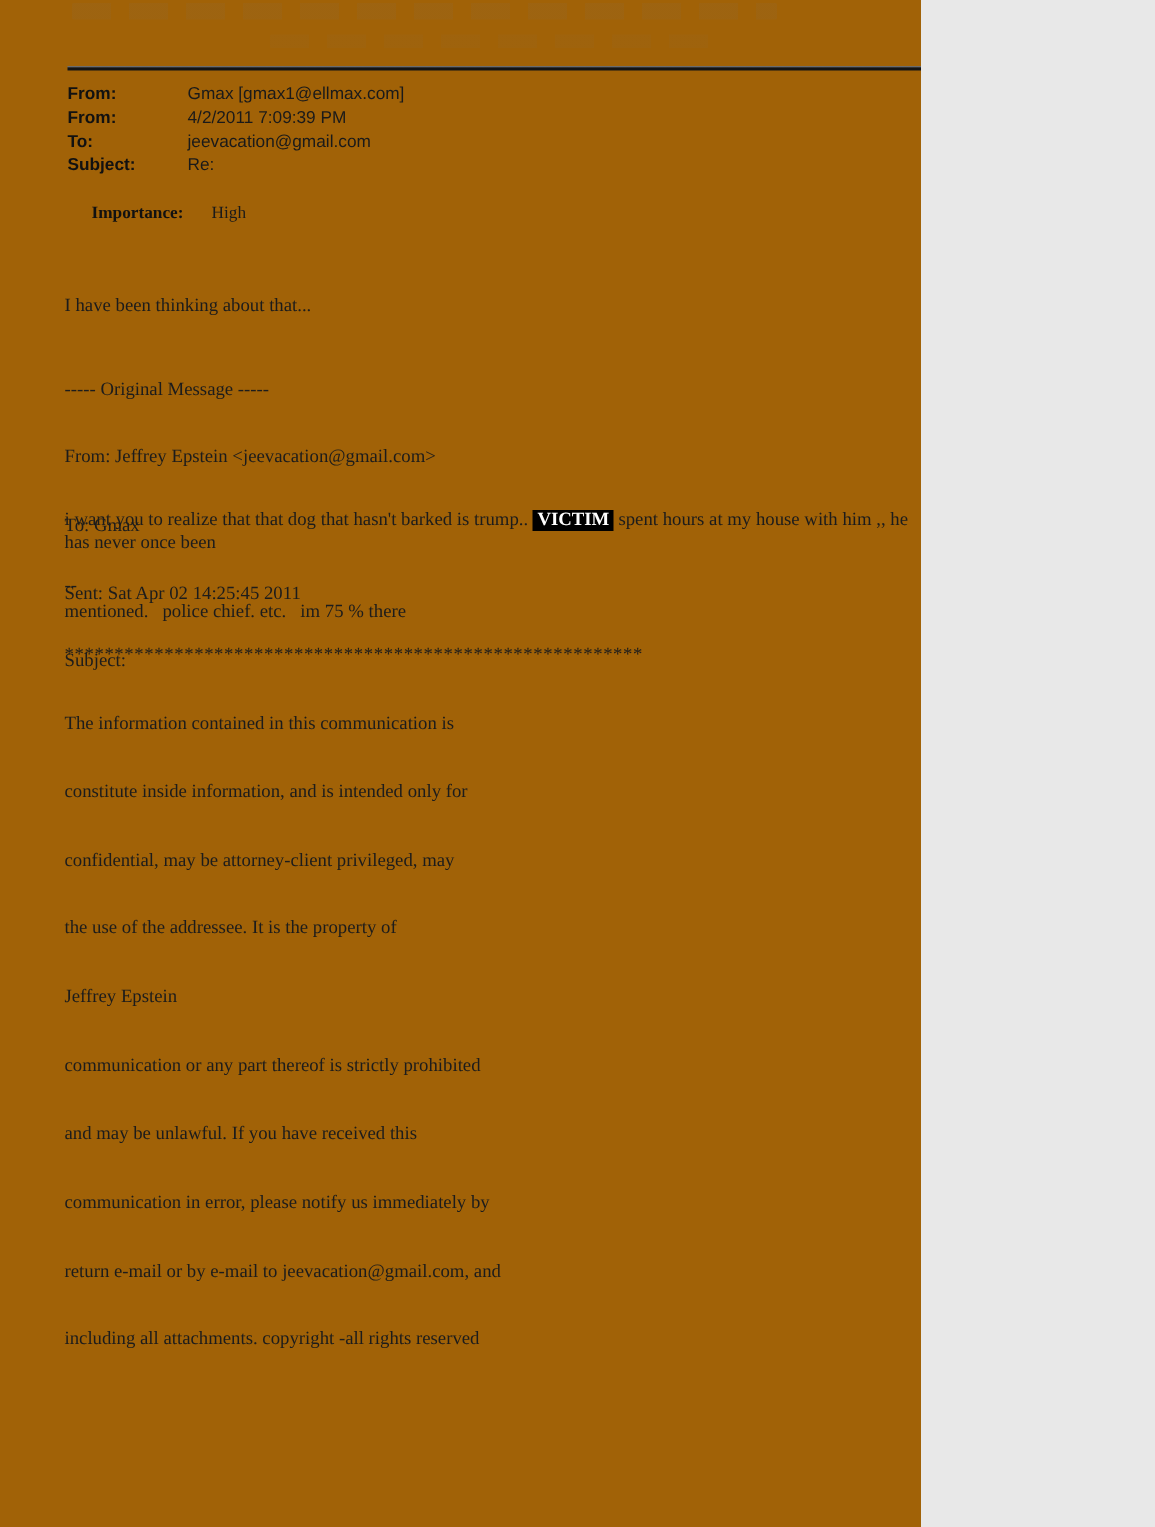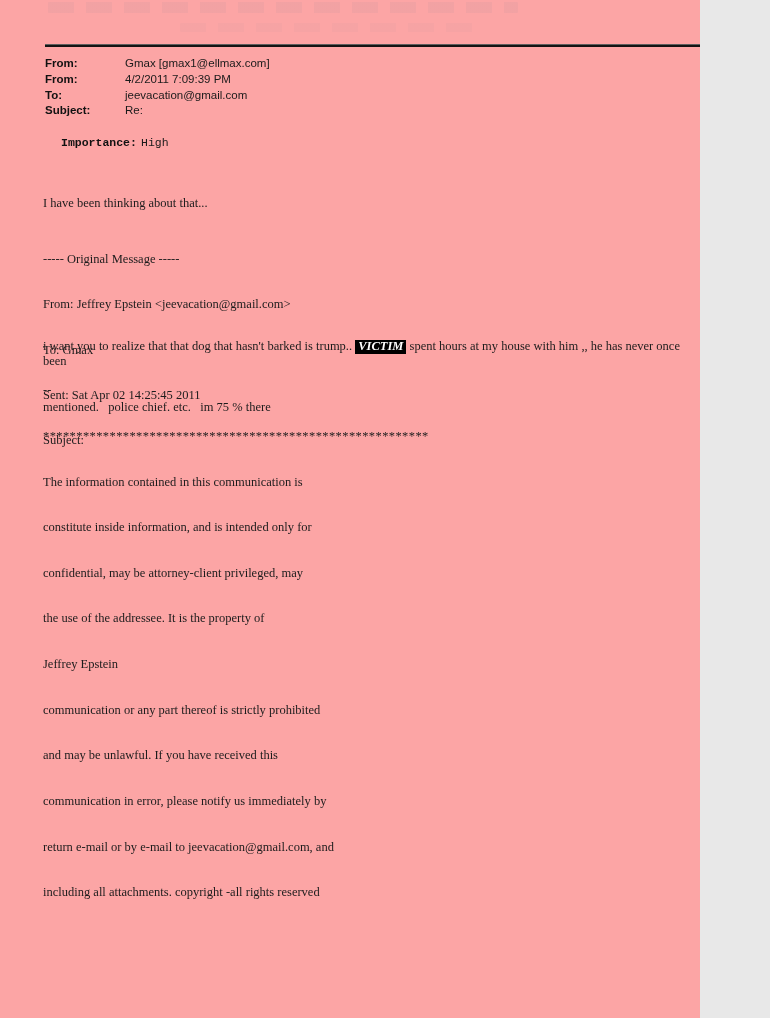--- a/index.html
+++ b/index.html
@@ -1,21 +1,21 @@
 <!DOCTYPE html>
 <html><head>
 <meta charset="utf-8">
 <style>
   * { margin: 0; padding: 0; box-sizing: border-box; }
   html, body { background: #e8e8e8; }
   .page {
     position: relative;
-    width: 700px;
+    width: 614px;
     height: 1018px;
-    background: #fca5a5;
+    background: #a16207;
     overflow: hidden;
     font-family: "Liberation Serif", serif;
     color: #1d1d1d;
   }
   
   .ghost-row {
     position: absolute;
     background: repeating-linear-gradient(90deg,
       rgba(110,120,140,0.07) 0px, rgba(110,120,140,0.07) 26px,
       rgba(110,120,140,0.00) 26px, rgba(110,120,140,0.00) 38px);
@@ -39,21 +39,21 @@
     line-height: 15.8px;
     color: #111111;
   }
   .hrow { display: grid; grid-template-columns: 80px auto; }
   .hlabel { font-weight: 700; }
   .hval { font-weight: 400; color: #1a1a1a; }
 
   .importance {
     position: absolute;
     top: 135px; left: 45px;
-    font-family: Liberation Mono, monospace;
+    font-family: Liberation Serif, serif;
     font-size: 11.5px;
     line-height: 15.8px;
     color: #111111;
     padding-left: 16px;
   }
 
   .serif-block {
     position: absolute;
     left: 43px;
     font-family: "Liberation Serif", serif;
@@ -67,21 +67,20 @@
   .msg    { top: 284px; line-height: 15.4px; }
   .sig    { top: 329px; line-height: 15.2px; }
 
   .redaction {
     display: inline-block;
     background: #000000;
     color: #ffffff;
     font-weight: 700;
     padding: 0 3px 1px 3px;
     line-height: 13px;
-    font-style: italic;
   }
   .asterisks { letter-spacing: 0.4px; }
 </style>
 </head>
 <body>
 
 <div class="page">
 
   <div class="ghost-row r1"></div>
   <div class="ghost-row r2"></div>

